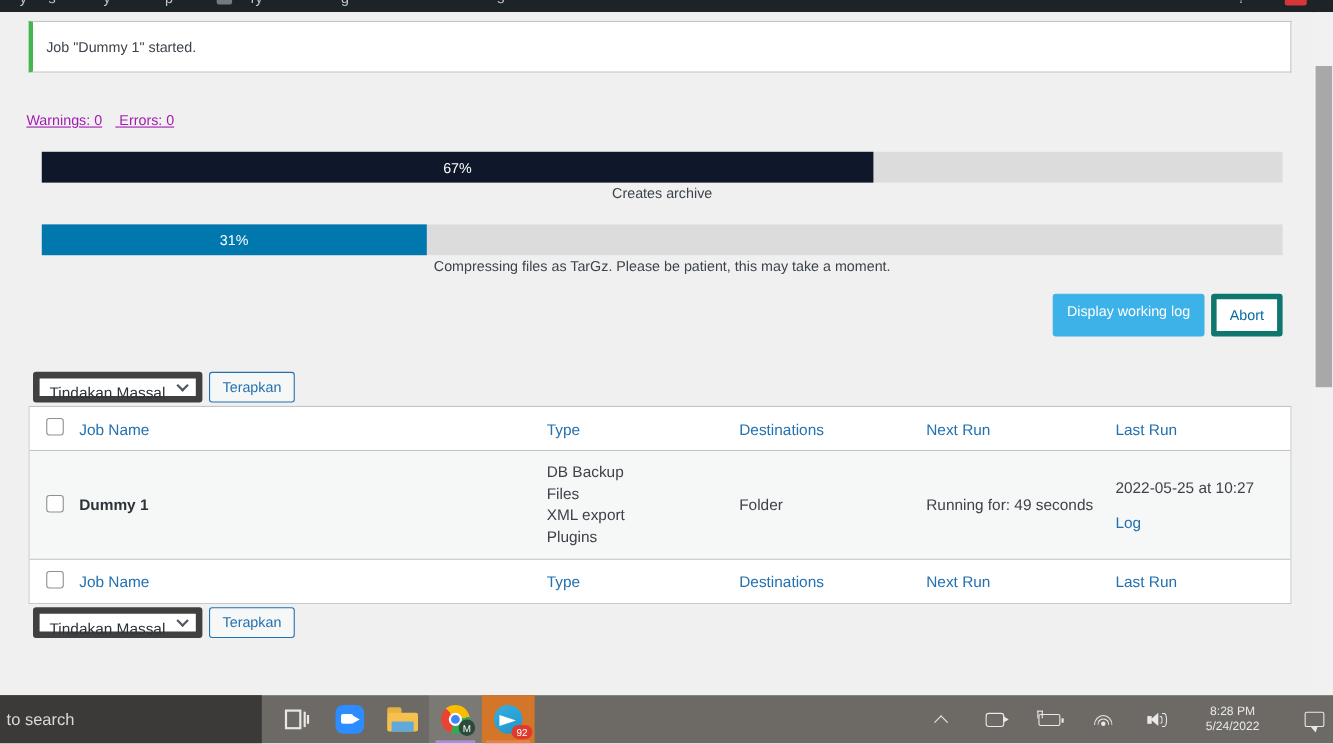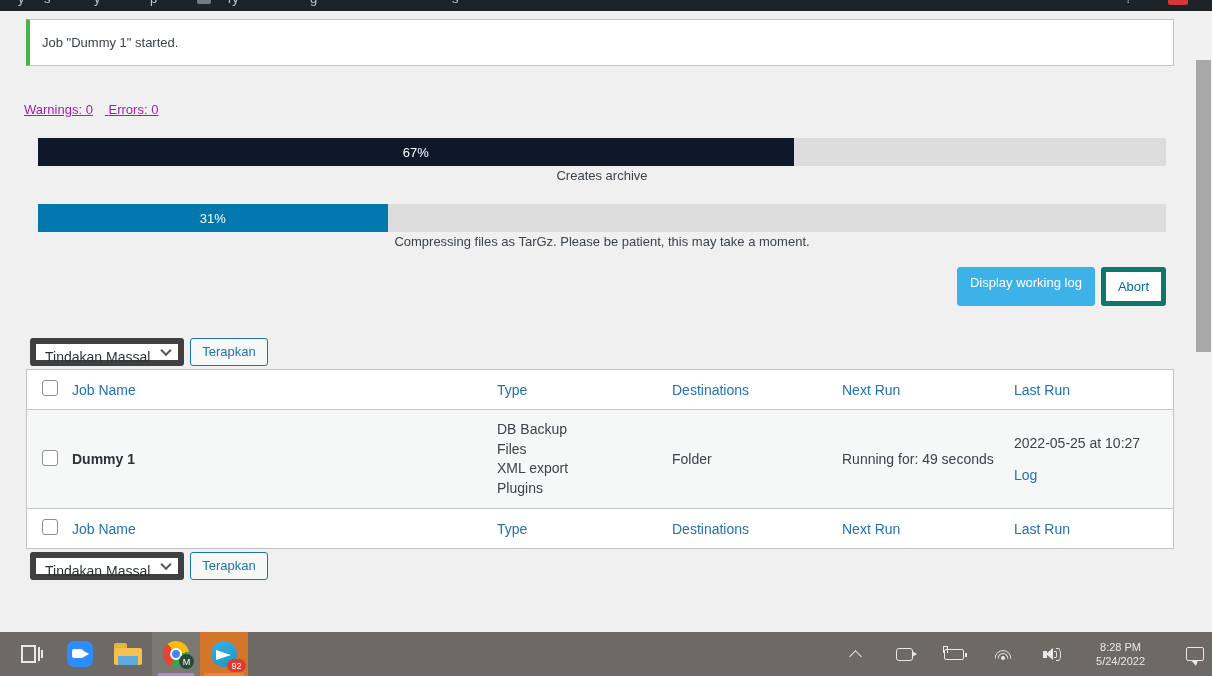--- a/index.html
+++ b/index.html
@@ -646,20 +646,23 @@
     </div>
 
   </div>
 
   <div id="sbtrack">
     <div id="sbthumb"></div>
   </div>
 
   <div id="taskbar">
 
+    <div id="searchbox">
+      <span>to search</span>
+    </div>
 
     <div class="tbicons">
 
       <div class="tbapp">
         <span class="taskview">
           <span class="tv-box"></span>
             <span class="tv-l1"></span>
             <span class="tv-l2"></span>
         </span>
       </div>

